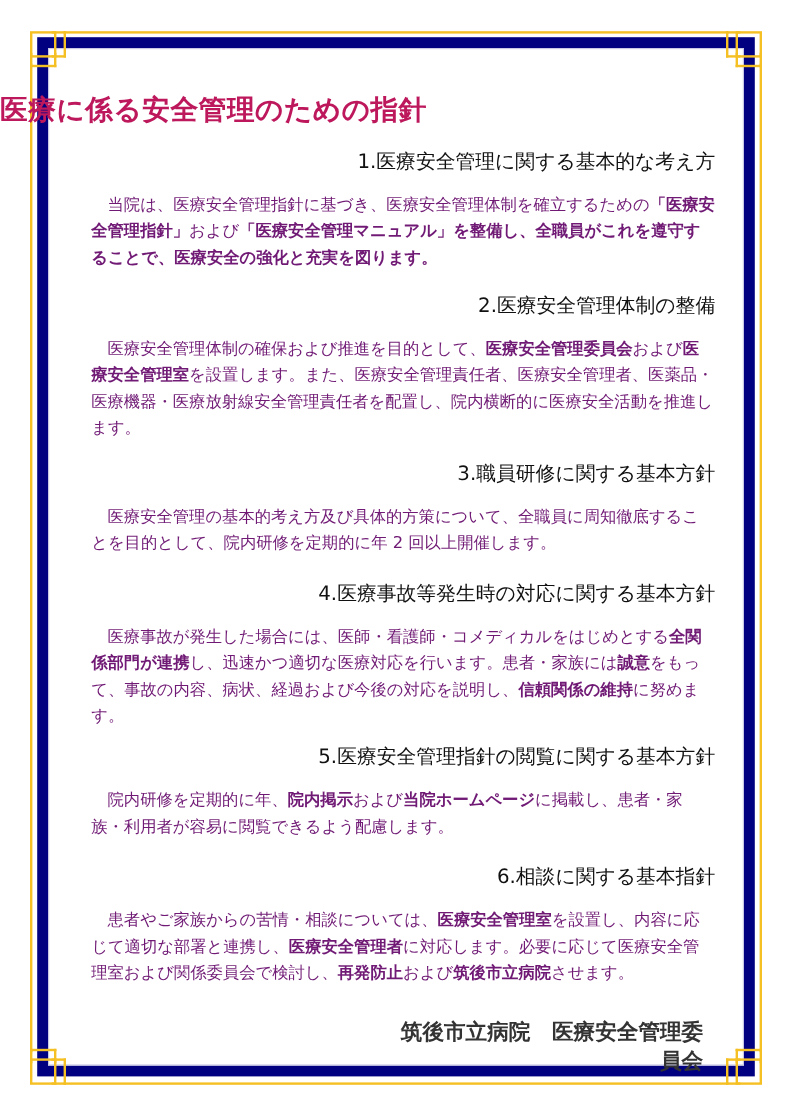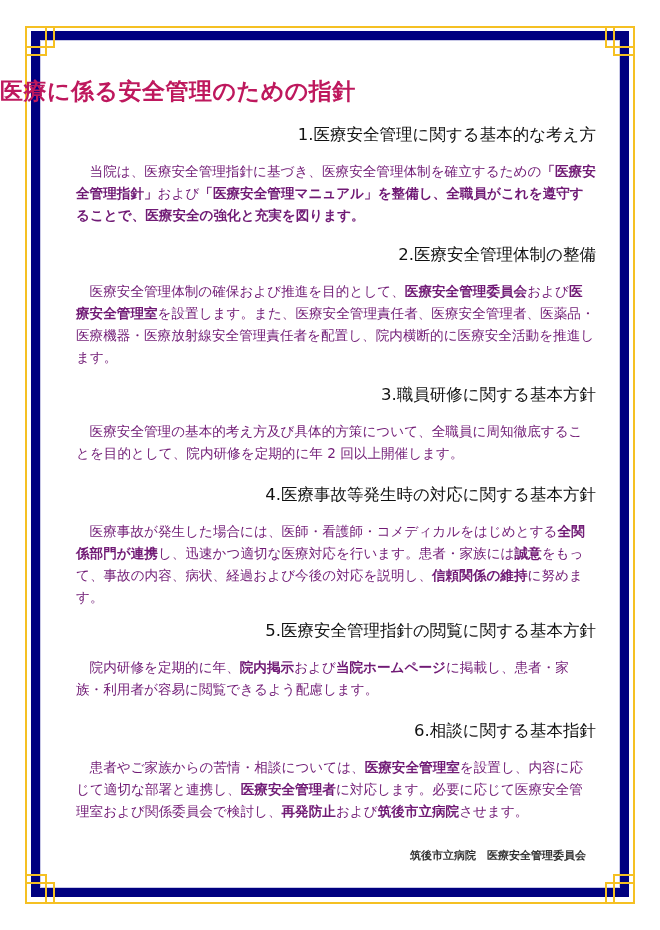--- a/index.html
+++ b/index.html
@@ -21,21 +21,21 @@
 
   
   .doc-title { position: absolute; left: 0; top: 76px; width: 660px; text-align: left;
                font-size: 23px; font-weight: bold; color: #be185d; letter-spacing: 0.5px; }
   .section { position: absolute; left: 76px; width: 520px; }
   .section-heading { font-size: 16.5px; font-weight: normal; color: #111; margin: 0; white-space: nowrap; text-align: right; }
   .section-heading .num { display: inline-block; width: 28px; }
   .section-body { margin: 14px 0 0 0; font-size: 13.6px; line-height: 22px; color: #701a75; }
   .section-body .b { font-weight: bold; }
   .signature { position: absolute; left: 320px; top: 848px; width: 266px; text-align: right;
-               font-size: 11px; color: #333; font-weight: bold; }
+               font-size: 18px; color: #333; font-weight: bold; }
 </style>
 </head>
 <body>
 
 <div class="navy-frame"></div>
 <div class="navy-inner-line"></div>
 <div class="gold-line-top"></div>
 <div class="gold-line-bottom"></div>
 <div class="gold-line-left"></div>
 <div class="gold-line-right"></div>

